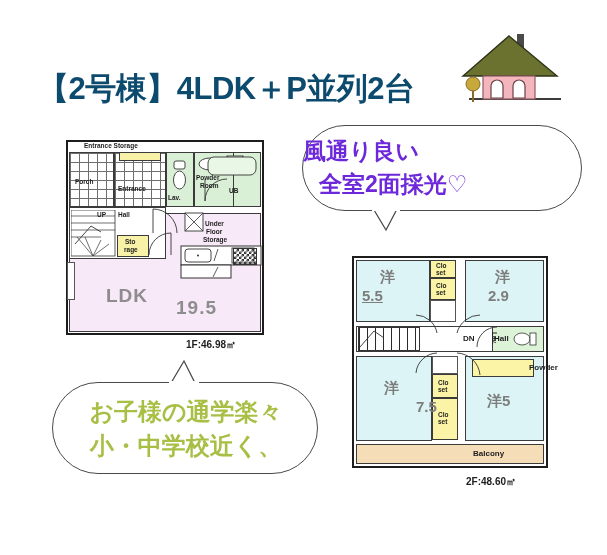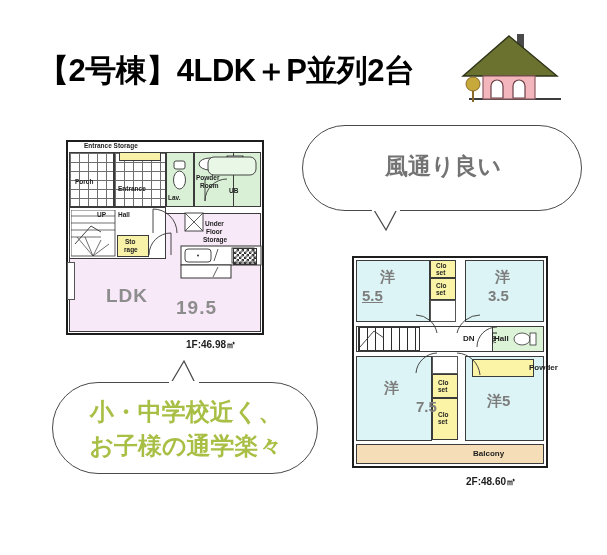--- a/index.html
+++ b/index.html
@@ -4,39 +4,37 @@
 <style>
   html,body{margin:0;padding:0;}
   body{
     width:607px;height:555px;background:#ffffff;position:relative;overflow:hidden;
     font-family:"Liberation Sans","DejaVu Sans",sans-serif;
   }
   .abs{position:absolute;}
 
   
   #title{
-    left:38px;top:48px;width:430px;height:46px;
-    color:#000000;font-size:31px;font-weight:bold;letter-spacing:-0.5px;
+    left:38px;top:66px;width:430px;height:46px;
+    color:#0c4a6e;font-size:31px;font-weight:bold;letter-spacing:-0.5px;
     line-height:46px;white-space:nowrap;
   }
 
   
   #house-icon{left:455px;top:28px;width:110px;height:82px;}
 
   
   .bubble{
     border:1.4px solid #4a4a4a;border-radius:46px;background:#ffffff;
     box-sizing:border-box;
   }
   #bubble-top{left:302px;top:125px;width:280px;height:86px;}
   #bubble-top .btext{
     position:absolute;left:0;top:9px;width:280px;
-    color:#737373;font-size:23px;font-weight:bold;line-height:33px;
-    text-align:center;
-    margin-top:15px;
+    color:#6d28d9;font-size:23px;font-weight:bold;line-height:33px;
   }
   #bubble-top .l2{padding-left:16px;}
   #bubble-bottom{left:52px;top:382px;width:266px;height:92px;}
   #bubble-bottom .btext{
     position:absolute;left:0;top:12px;width:266px;
     color:#a8bf45;font-size:24px;font-weight:bold;line-height:34px;
     text-align:center;
   }
   .tail{overflow:visible;}
 
@@ -98,31 +96,32 @@
     <path d="M36 70 L36 58 A6 6 0 0 1 48 58 L48 70 Z" fill="#ffffff" stroke="#6b4045" stroke-width="1.2"></path>
     <path d="M58 70 L58 58 A6 6 0 0 1 70 58 L70 70 Z" fill="#ffffff" stroke="#6b4045" stroke-width="1.2"></path>
     <rect x="17" y="60" width="2" height="14" fill="#8a6a2a"></rect>
     <circle cx="18" cy="56" r="7" fill="#c7a83a" stroke="#8a6a2a" stroke-width="1"></circle>
   </svg>
 </div>
 
 <div class="abs bubble" id="bubble-top">
   <div class="btext">
     <div>風通り良い</div>
+    <div class="l2">全室2面採光♡</div>
   </div>
 </div>
 <svg class="abs tail" style="left:370px;top:208px;" width="50" height="26">
   <path d="M4 2 L16 22 L26 3" fill="#ffffff" stroke="#4a4a4a" stroke-width="1.3"></path>
   <rect x="2" y="0" width="28" height="3" fill="#ffffff"></rect>
 </svg>
 
 <div class="abs bubble" id="bubble-bottom">
   <div class="btext">
+    <div>お子様の通学楽々</div>
     <div>小・中学校近く、</div>
-    <div>お子様の通学楽々</div>
   </div>
 </div>
 <svg class="abs tail" style="left:165px;top:357px;" width="50" height="28">
   <path d="M6 26 L19 4 L30 26" fill="#ffffff" stroke="#4a4a4a" stroke-width="1.3"></path>
   <rect x="4" y="24" width="30" height="4" fill="#ffffff"></rect>
 </svg>
 
 <div class="abs plan" id="plan1" style="left:66px;top:140px;width:198px;height:195px;">
 
   <div class="wallbox" style="left:0;top:0;width:198px;height:195px;"></div>
@@ -269,21 +268,21 @@
   </svg>
   <svg class="abs" style="left:104px;top:96px;" width="26" height="24">
     <path d="M1 1 A24 24 0 0 1 24 23" fill="none" stroke="#333" stroke-width="0.9"></path>
   </svg>
 
   <div class="room balcony-fill" style="left:4px;top:188px;width:188px;height:20px;"></div>
 
   <div class="lbl txt-yo" style="left:28px;top:13px;">洋</div>
   <div class="lbl txt-yo" style="left:10px;top:32px;text-decoration:underline;">5.5</div>
   <div class="lbl txt-yo" style="left:143px;top:13px;">洋</div>
-  <div class="lbl txt-yo" style="left:136px;top:32px;">3.5</div>
+  <div class="lbl txt-yo" style="left:136px;top:32px;">2.9</div>
   <div class="lbl txt-yo" style="left:32px;top:124px;">洋</div>
   <div class="lbl txt-yo" style="left:29px;top:143px;margin-left:35px;">7.5</div>
   <div class="lbl txt-yo" style="left:135px;top:137px;">洋5</div>
 
   <div class="lbl txt-sm" style="left:84px;top:6px;">Clo</div>
   <div class="lbl txt-sm" style="left:84px;top:13px;">set</div>
   <div class="lbl txt-sm" style="left:84px;top:26px;">Clo</div>
   <div class="lbl txt-sm" style="left:84px;top:33px;">set</div>
   <div class="lbl txt-sm" style="left:86px;top:123px;">Clo</div>
   <div class="lbl txt-sm" style="left:86px;top:130px;">set</div>

